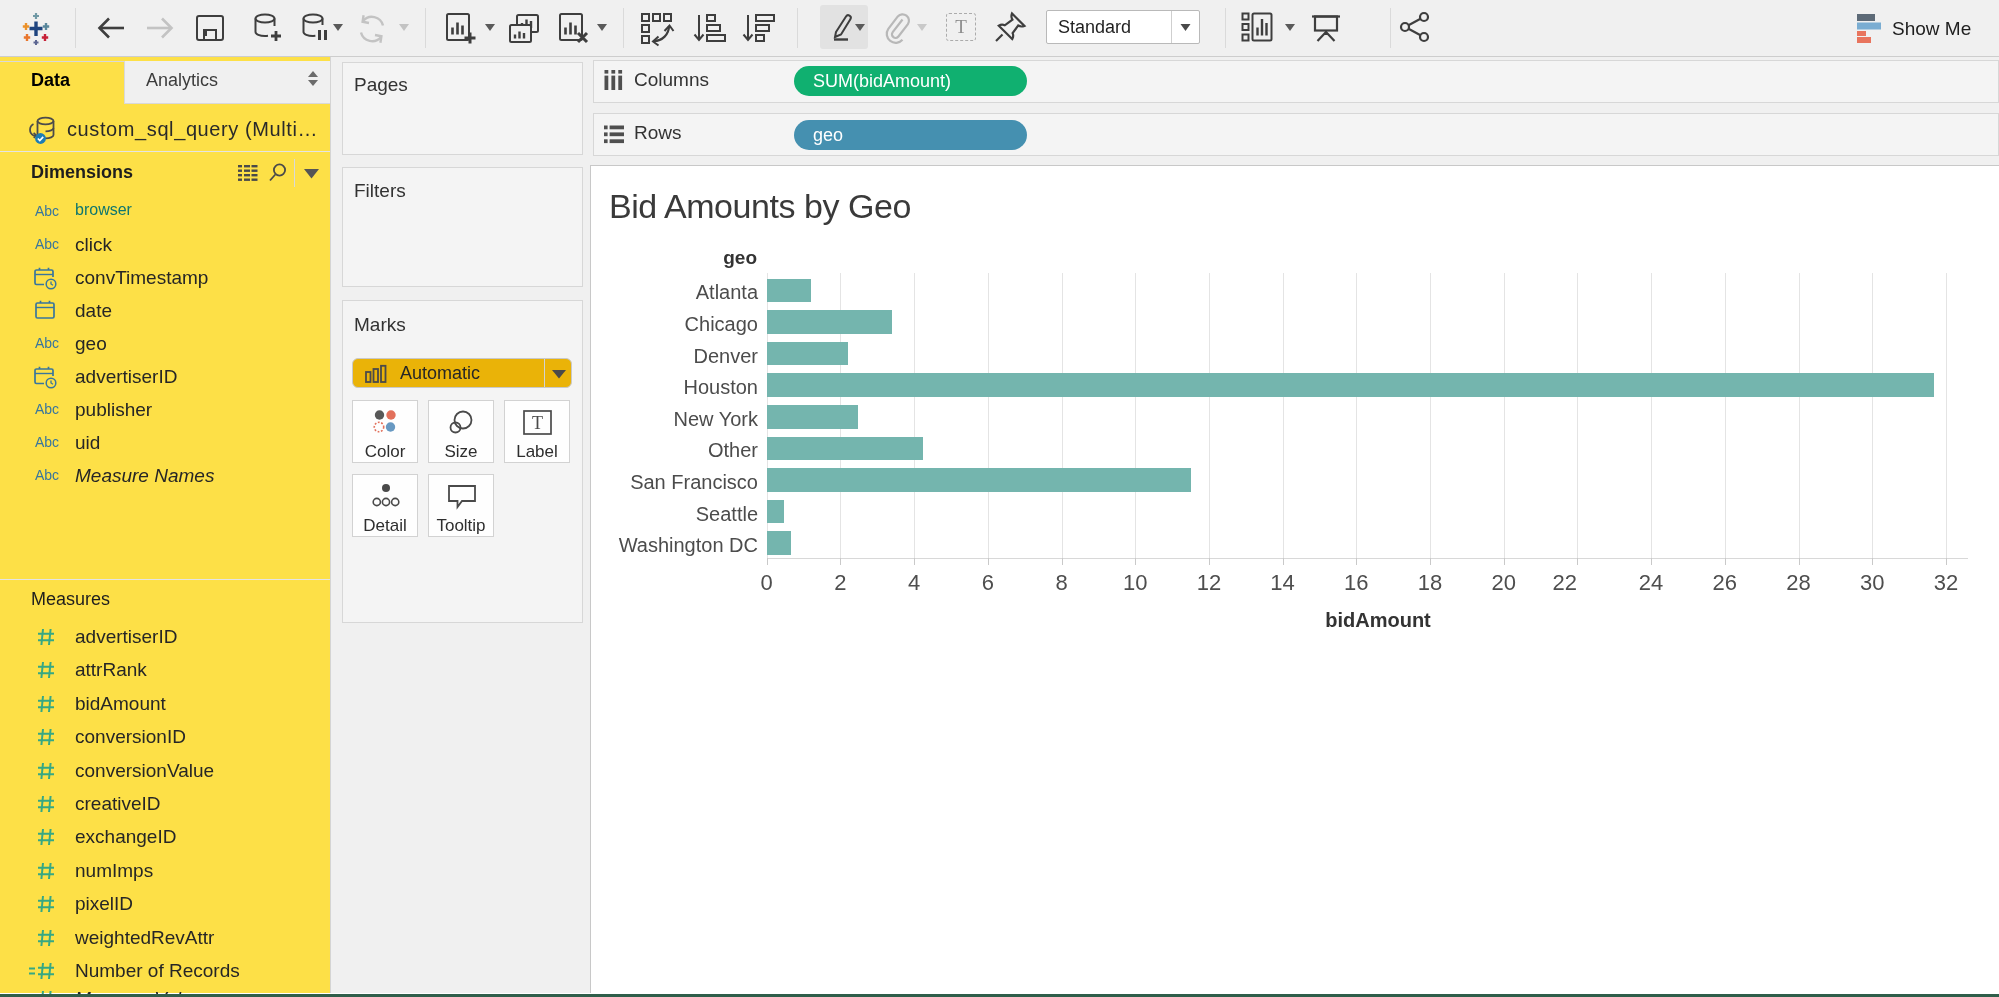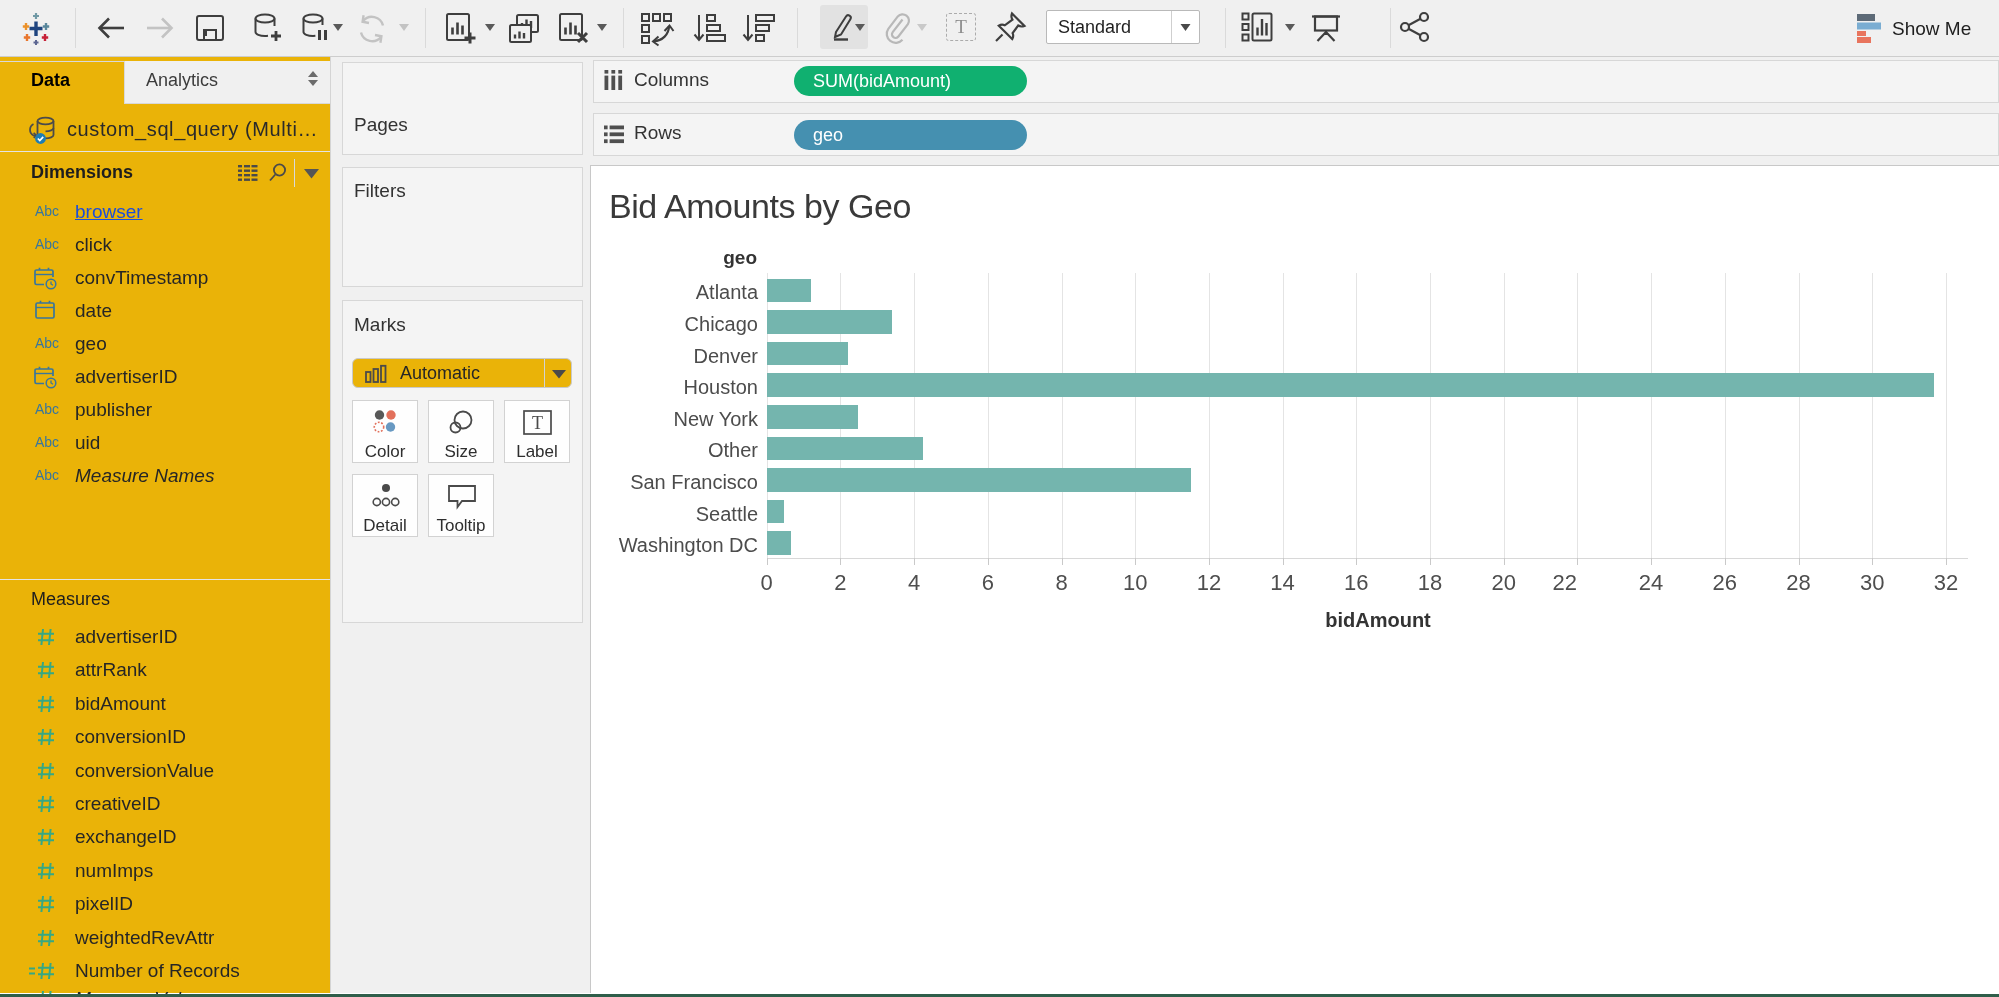--- a/index.html
+++ b/index.html
@@ -154,21 +154,21 @@
 <path d="M9.5 14.2 L21.5 7.8 M9.5 17.8 L21.5 24.2"></path>
     </svg>
 <svg class="a" style="left:1856px;top:13px" width="28" height="30" viewBox="0 0 28 30">
 <rect x="1" y="1" width="18" height="7" fill="#5d6a77"></rect>
 <rect x="1" y="9.5" width="24" height="7" fill="#7aadd2"></rect>
 <rect x="1" y="18" width="9" height="5" fill="#e8745d"></rect>
 <rect x="1" y="24" width="14" height="6" fill="#e8745d"></rect>
 </svg>
 <div class="a" style="left:1892px;top:18px;font-size:19px;color:#1e1e1e;">Show Me</div>
 </div>
-<div class="a" style="left:0;top:57px;width:331px;height:936px;background:#eab308;">
+<div class="a" style="left:0;top:57px;width:331px;height:936px;background:#fde047;">
 <div class="a" style="left:0;top:4px;width:331px;height:43px;border-top:1px solid #d9d9d9;"></div>
 <div class="a" style="left:31px;top:13px;font-size:18px;font-weight:bold;color:#000;">Data</div>
 <div class="a" style="left:124px;top:4px;width:207px;height:43px;background:#f0f0f0;border-left:1px solid #d9d9d9;border-bottom:1px solid #d9d9d9;"></div>
 <div class="a" style="left:146px;top:13px;font-size:18px;color:#3c3c3c;">Analytics</div>
 <svg class="a" style="left:307px;top:14px" width="12" height="15" viewBox="0 0 12 15">
 <path d="M6 0 L11 6 H1z" fill="#6b6b6b"></path>
       <path d="M6 15 L1 9 h10z" fill="#6b6b6b"></path>
     </svg>
 <svg class="a" style="left:29px;top:59px" width="28" height="30" viewBox="0 0 28 30" fill="none" stroke="#4b4b4b" stroke-width="1.8">
 <ellipse cx="16.5" cy="5" rx="8" ry="3.4"></ellipse>
@@ -201,21 +201,21 @@
       <path d="M6.3 11.5 L1 17.5"></path>
     </svg>
 <div class="a" style="left:294px;top:102px;width:1px;height:28px;background:#d9d9d9;"></div>
 <svg class="a" style="left:304px;top:112px" width="15" height="10" viewBox="0 0 15 10">
       <path d="M0 0 h15 l-7.5 9.5z" fill="#555"></path>
     </svg>
 </div>
 <svg class="a" style="left:35px;top:205px" width="24" height="13" viewBox="0 0 24 13">
 <text x="0" y="11" font-family="Liberation Sans,sans-serif" font-size="14" fill="#39769d">Abc</text>
   </svg>
-<div class="a" style="left:75px;top:201px;font-size:19px;color:#1d4ed8;text-decoration:underline;">browser</div>
+<div class="a" style="left:75px;top:201px;font-size:16px;color:#0f766e;">browser</div>
 <svg class="a" style="left:35px;top:238px" width="24" height="13" viewBox="0 0 24 13">
 <text x="0" y="11" font-family="Liberation Sans,sans-serif" font-size="14" fill="#39769d">Abc</text>
   </svg>
 <div class="a" style="left:75px;top:234px;font-size:19px;color:#262626;">click</div>
 <svg class="a" style="left:34px;top:267px" width="24" height="23" viewBox="0 0 24 23" fill="none" stroke="#39769d" stroke-width="1.7">
 <path d="M19 10 V4.5 a1.5 1.5 0 0 0 -1.5 -1.5 H2.5 A1.5 1.5 0 0 0 1 4.5 V16 a1.5 1.5 0 0 0 1.5 1.5 H10"></path>
 <path d="M1 7.5 h18" stroke-width="1.4"></path>
     <path d="M5.5 3 V.8 M14.5 3 V.8"></path>
 <circle cx="17" cy="17" r="4.8" stroke-width="1.5"></circle>
     <path d="M17 14.5 V17 l2 1.2" stroke-width="1.3"></path>
@@ -299,21 +299,21 @@
   </svg>
 <div class="a" style="left:75px;top:960px;font-size:19px;color:#262626;">Number of Records</div>
 <svg class="a" style="left:29px;top:990px" width="26" height="18" viewBox="0 0 26 18" stroke="#36a883" stroke-width="2" fill="none">
 <path d="M0 6.5 h6 M0 11.5 h6" stroke-width="1.8"></path>
 <path d="M14 1 L12.4 17 M21.6 1 L20 17 M9 5.7 H25 M9 12.3 H25"></path>
   </svg>
 <div class="a" style="left:75px;top:988px;font-size:19px;color:#262626;font-style:italic;">Measure Values</div>
 <div class="a" style="left:330px;top:57px;width:1px;height:936px;background:#d4d4d4;"></div>
 <div class="a" style="left:331px;top:57px;width:259px;height:936px;background:#f0f0f0;"></div>
 <div class="a" style="left:342px;top:62px;width:241px;height:93px;background:#f4f4f4;border:1px solid #d7d7d7;"></div>
-<div class="a" style="left:354px;top:74px;font-size:19px;color:#323232;margin-top:40px;">Pages</div>
+<div class="a" style="left:354px;top:74px;font-size:19px;color:#323232;">Pages</div>
 <div class="a" style="left:342px;top:167px;width:241px;height:120px;background:#f4f4f4;border:1px solid #d7d7d7;"></div>
 <div class="a" style="left:354px;top:180px;font-size:19px;color:#323232;">Filters</div>
 <div class="a" style="left:342px;top:300px;width:241px;height:323px;background:#f4f4f4;border:1px solid #d7d7d7;"></div>
 <div class="a" style="left:354px;top:314px;font-size:19px;color:#323232;">Marks</div>
 <div class="a" style="left:352px;top:358px;width:220px;height:30px;background:#eab308;border:1px solid #c9c9c9;border-radius:6px;">
 <svg class="a" style="left:12px;top:6px" width="24" height="18" viewBox="0 0 24 18" fill="none" stroke="#4a4a4a" stroke-width="1.8">
 <rect x="1" y="7" width="4.5" height="10"></rect>
       <rect x="8.5" y="4" width="4.5" height="13"></rect>
       <rect x="16" y="0.8" width="4.5" height="16.2"></rect>
     </svg>

